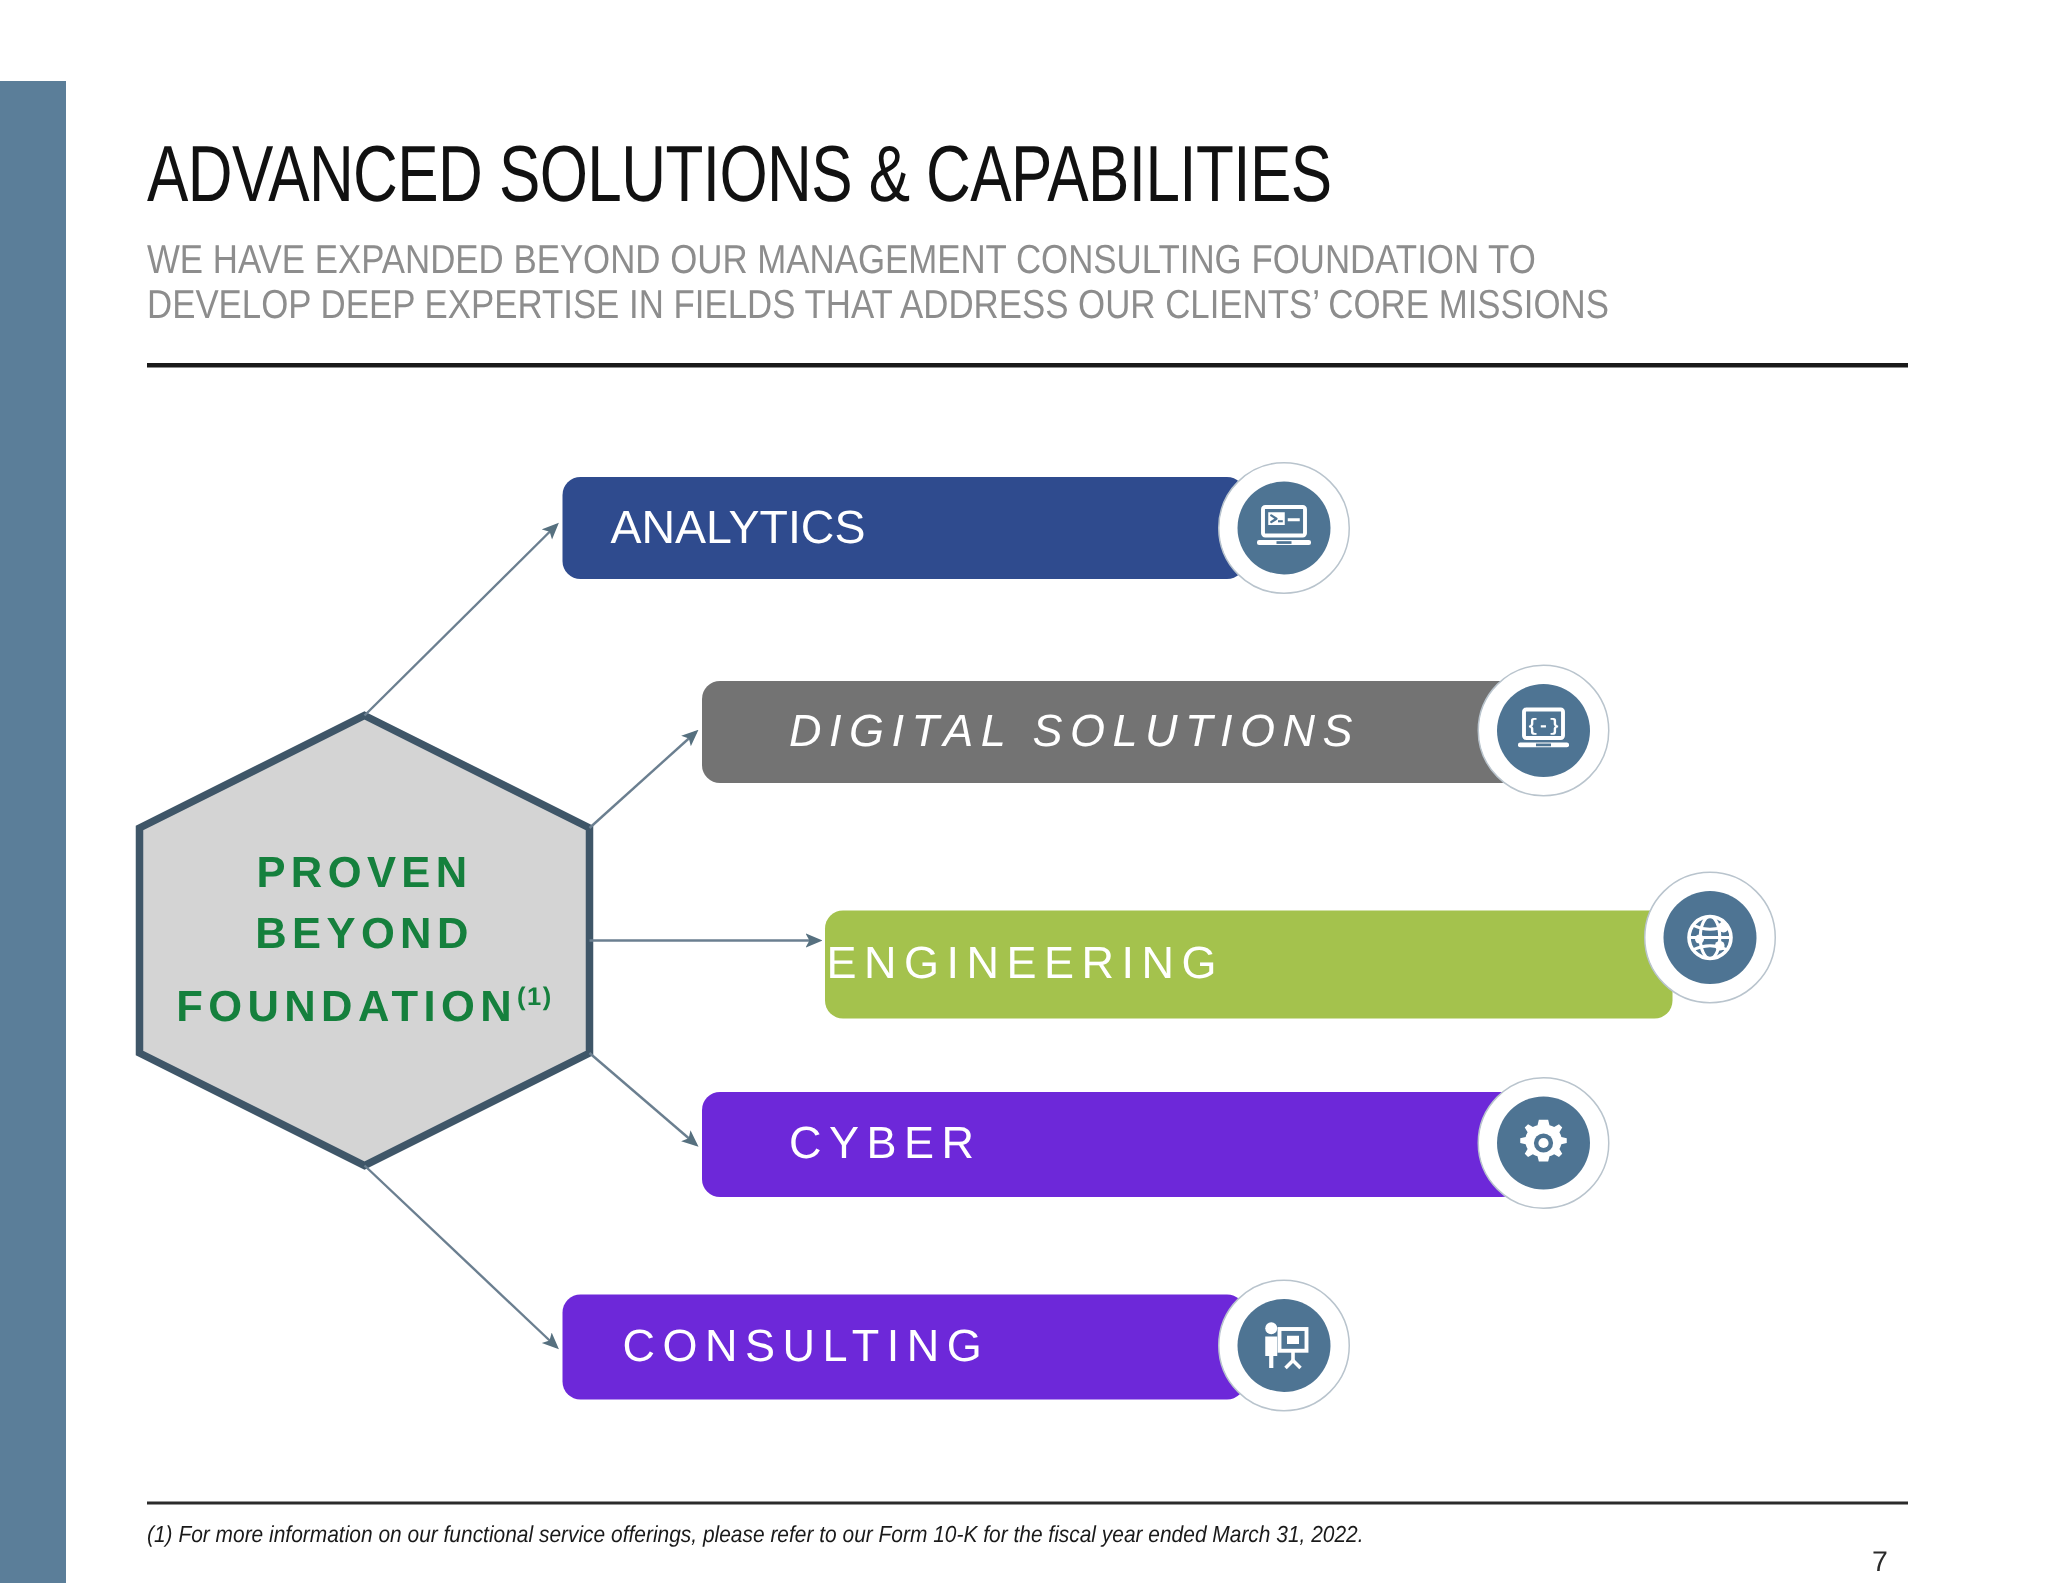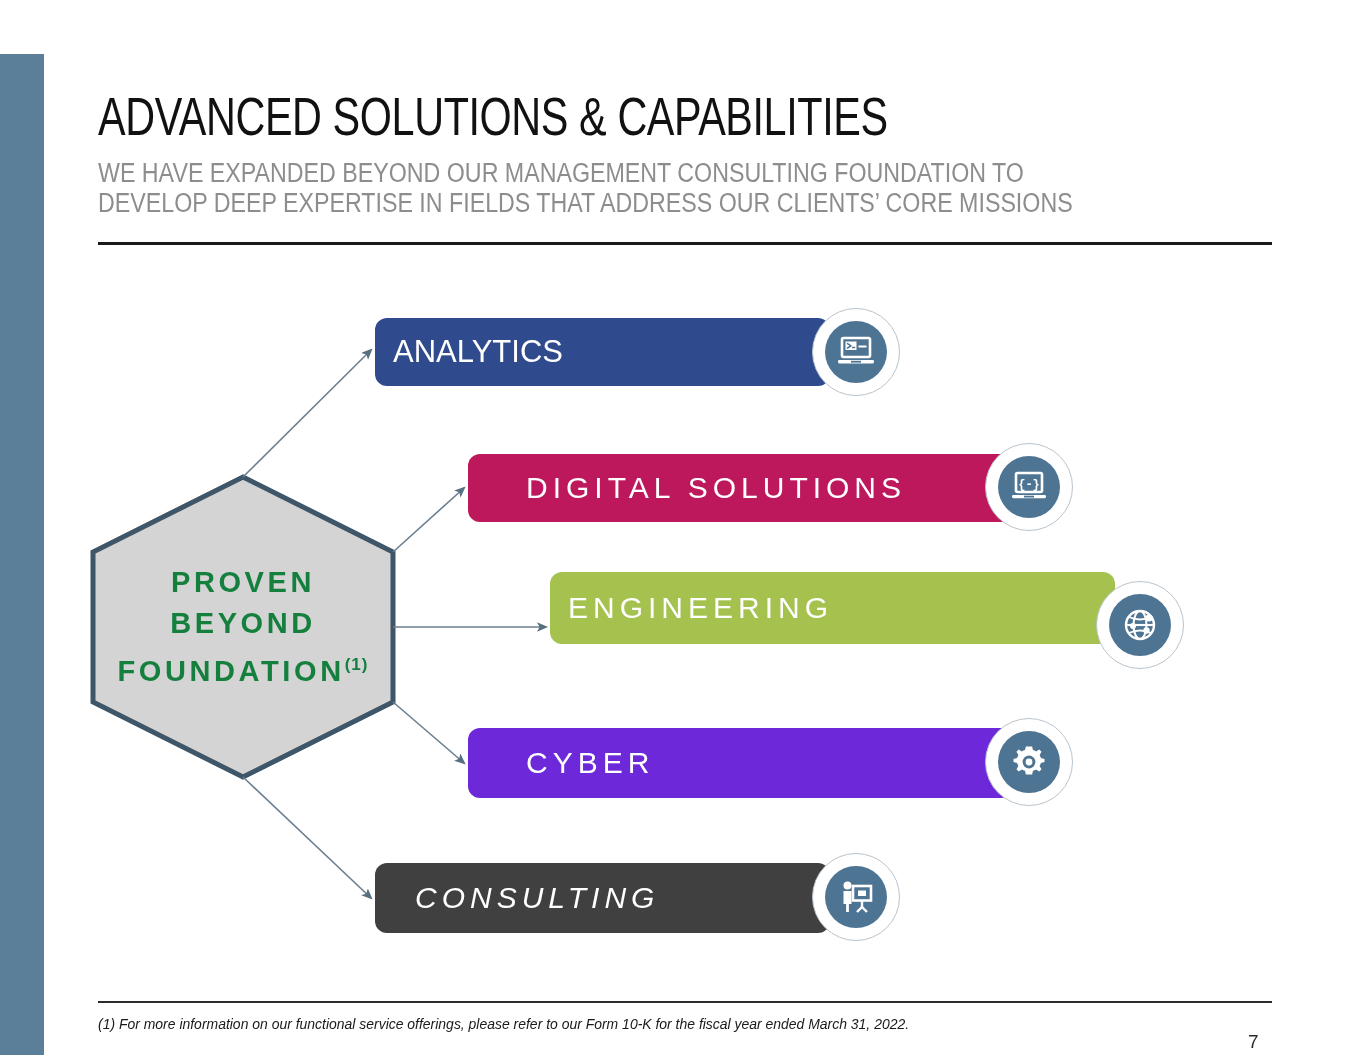--- a/index.html
+++ b/index.html
@@ -123,25 +123,25 @@
     white-space: nowrap;
   }
   .bar.spaced .bar-label {
     letter-spacing: 5px;
   }
   .bar.tight .bar-label {
     letter-spacing: 0px;
     font-size: 31px;
   }
 
-  .bar-analytics  { left: 375px;  top: 281px; width: 455px; height: 68px;  background: #2f4b8e; padding-left: 18px; }
-  .bar-digital    { left: 468px;  top: 417px; width: 545px; height: 68px;  background: #be185d; padding-left: 58px; }
-  .bar-engineering{ left: 550px;  top: 535px; width: 565px; height: 72px;  background: #a4c24d; padding-left: 18px; }
+  .bar-analytics  { left: 375px;  top: 281px; width: 455px; height: 68px;  background: #2f4b8e; padding-left: 32px; }
+  .bar-digital    { left: 468px;  top: 417px; width: 545px; height: 68px;  background: #737373; padding-left: 58px; font-style: italic; }
+  .bar-engineering{ left: 550px;  top: 570px; width: 565px; height: 72px;  background: #a4c24d; padding-left: 1px; }
   .bar-cyber      { left: 468px;  top: 691px; width: 545px; height: 70px;  background: #6d28d9; padding-left: 58px; }
-  .bar-consulting { left: 375px;  top: 826px; width: 455px; height: 70px;  background: #404040; padding-left: 40px; font-style: italic; }
+  .bar-consulting { left: 375px;  top: 826px; width: 455px; height: 70px;  background: #6d28d9; padding-left: 40px; }
 
   
   .bar::after {
     content: "";
     position: absolute;
     left: 6px;
     right: -4px;
     bottom: -5px;
     height: 5px;
     background: rgba(120,130,140,0.28);

